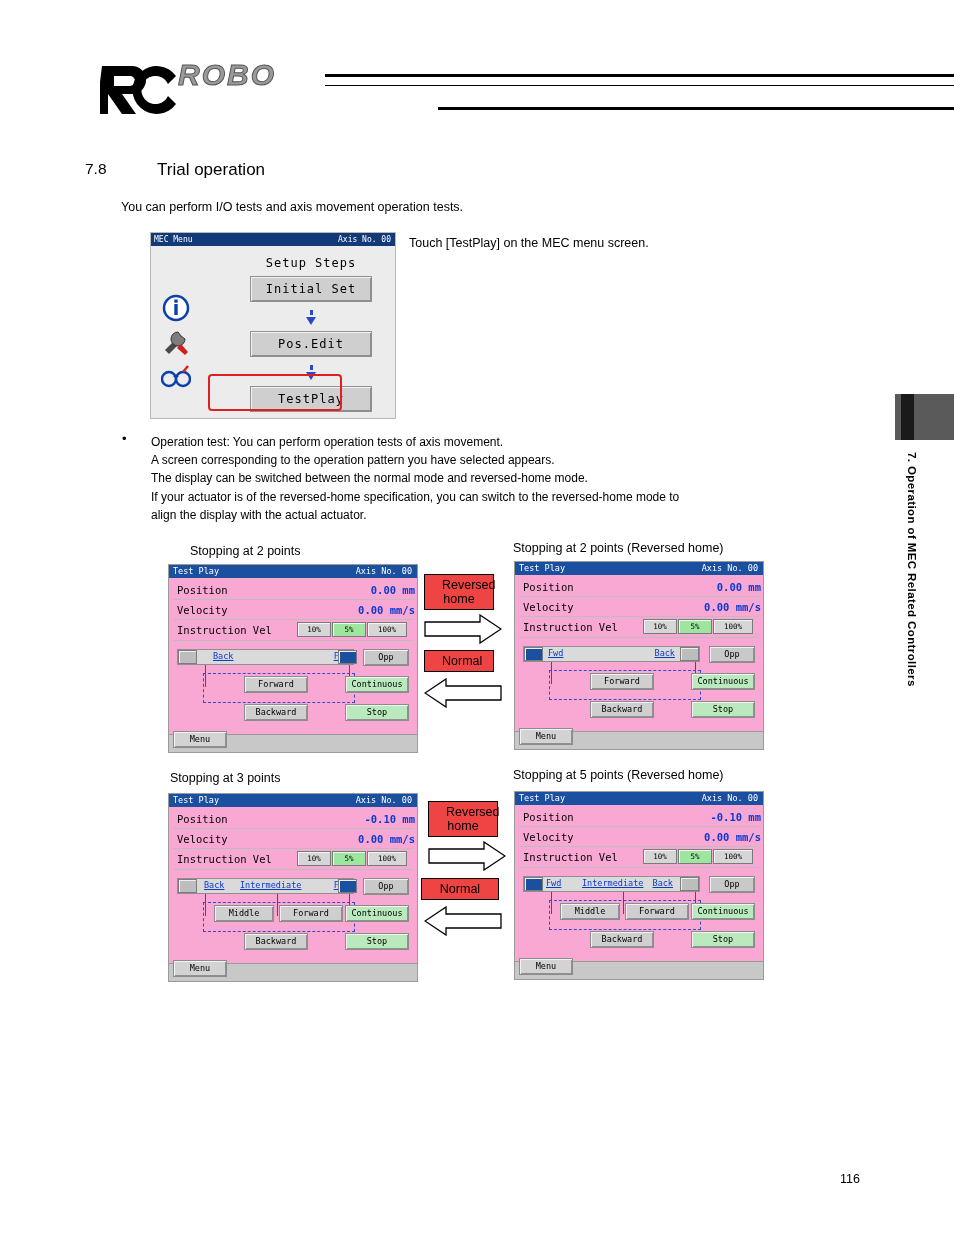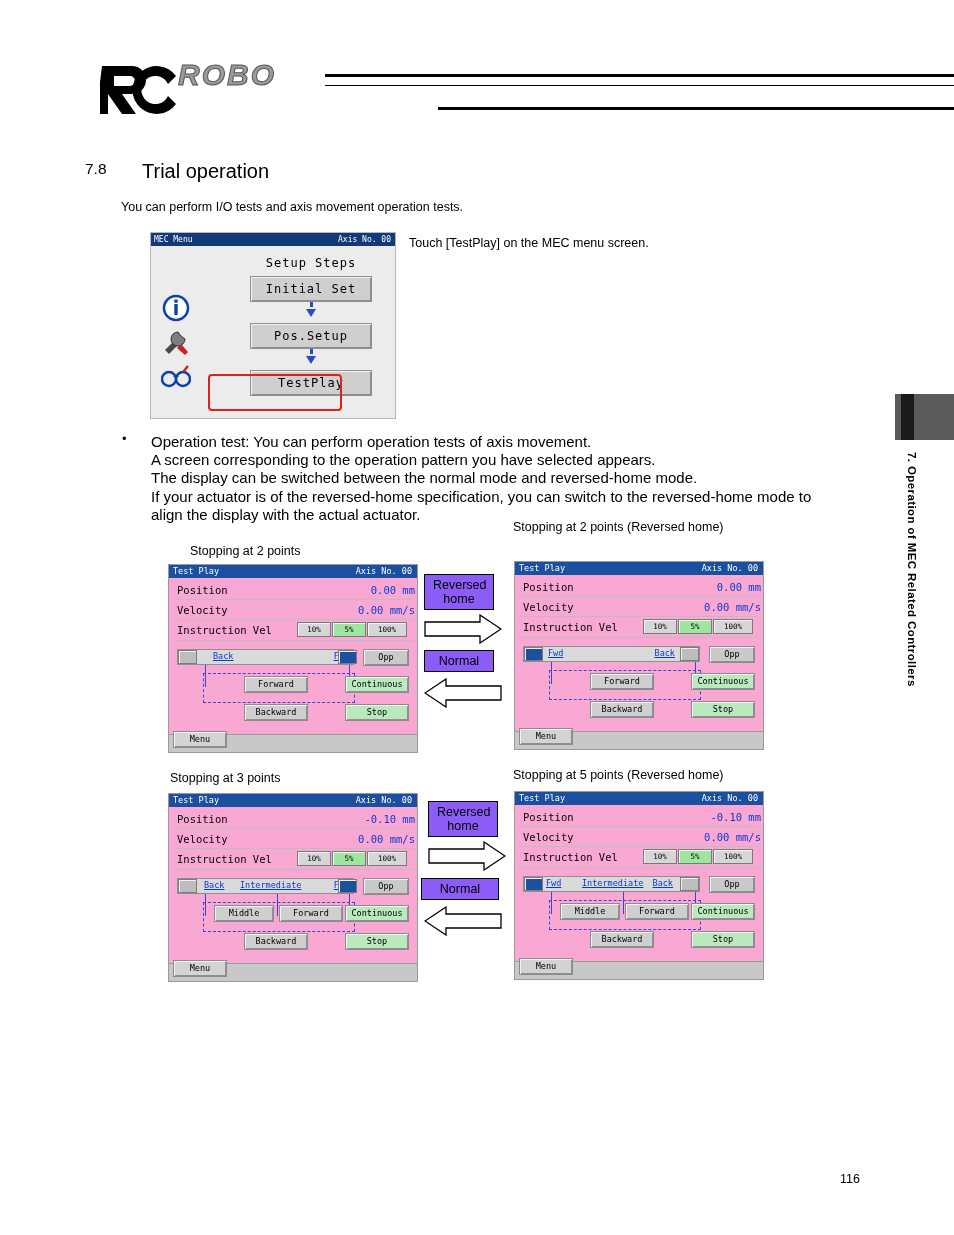--- a/index.html
+++ b/index.html
@@ -24,40 +24,40 @@
     color:#9a9a9a;
     -webkit-text-stroke:1px #555;
     letter-spacing:2px;
   }
   .logo-robo{font-size:30px;line-height:30px;}
   .logo-cyl{font-size:30px;line-height:32px;}
   .rule{position:absolute;background:#000;}
 
   
   .sect-num{position:absolute;left:85px;top:160px;font-size:15.5px;}
-  .sect-title{position:absolute;left:142px;top:160px;font-size:20px;}
+  .sect-title{position:absolute;left:157px;top:160px;font-size:17px;}
   .intro{position:absolute;left:121px;top:200px;font-size:12.5px;}
 
   .touch-note{position:absolute;left:409px;top:236px;font-size:12.5px;}
 
   .bullet{position:absolute;left:122px;top:432px;font-size:13px;line-height:1;}
-  .bullet-body{position:absolute;left:151px;top:433px;font-size:15px;line-height:18.2px;width:720px;}
+  .bullet-body{position:absolute;left:151px;top:433px;font-size:12px;line-height:18.2px;width:720px;}
 
   .cap{position:absolute;font-size:12.5px;}
 
   
   .mec{position:absolute;left:150px;top:232px;width:244px;height:185px;background:#e8e8e8;border:1px solid #b9b9b9;}
   .mec-title{position:absolute;left:0;top:0;width:244px;height:13px;background:#123a78;}
   .mec-title .l{position:absolute;left:3px;top:0px;color:#fff;font-family:"DejaVu Sans Mono",monospace;font-size:8px;line-height:13px;}
   .mec-title .r{position:absolute;right:4px;top:0px;color:#fff;font-family:"DejaVu Sans Mono",monospace;font-size:8px;line-height:13px;}
   .mec-body{position:absolute;left:0;top:13px;width:244px;height:171px;background:#ececec;}
   .mec-steps{position:absolute;left:80px;top:10px;width:160px;text-align:center;}
   .mec-steps .hd{font-family:"DejaVu Sans Mono",monospace;font-size:12px;color:#000;letter-spacing:1px;}
   .btn3d{
-    width:120px;height:24px;margin:6px auto 0 auto;
+    width:120px;height:24px;margin:6px auto 8px auto;
     background:#cfcfcf;border:1px solid #909090;
     box-shadow:inset 1px 1px 0 #f2f2f2, inset -1px -1px 0 #8d8d8d;
     font-family:"DejaVu Sans Mono",monospace;font-size:12px;
     line-height:24px;text-align:center;color:#000;letter-spacing:1px;
   }
   .arrow-down{
     width:0;height:0;margin:2px auto 0 auto;
     border-left:5px solid transparent;border-right:5px solid transparent;
     border-top:8px solid #2a49c9;
   }
@@ -65,21 +65,21 @@
   .redbox{position:absolute;left:57px;top:128px;width:130px;height:33px;border:2px solid #e02020;border-radius:4px;}
   .mec-icons{position:absolute;left:10px;top:48px;width:36px;}
   .mec-ico{width:30px;height:28px;margin-bottom:6px;}
 
   
   .panel{position:absolute;border:1px solid #9a9a9a;background:#f9a8d4;}
   .p-title{position:absolute;left:0;top:0;height:13px;background:#1b4fa0;width:100%;}
   .p-title .l{position:absolute;left:4px;top:0;color:#fff;font-family:"DejaVu Sans Mono",monospace;font-size:8.5px;line-height:13px;}
   .p-title .r{position:absolute;right:5px;top:0;color:#fff;font-family:"DejaVu Sans Mono",monospace;font-size:8.5px;line-height:13px;}
   .row{position:absolute;font-family:"DejaVu Sans Mono",monospace;font-size:10.5px;color:#000;}
-  .row .val{position:absolute;color:#0a3ad0;text-align:right;}
+  .row .val{position:absolute;color:#0a3ad0;text-align:right;font-weight:bold;}
   .sep{position:absolute;height:1px;background:#bdbdbd;left:4px;right:4px;}
 
   .pct{
     position:absolute;height:13px;border:1px solid #7a7a7a;background:#d6d6d6;
     font-family:"DejaVu Sans Mono",monospace;font-size:7.5px;line-height:13px;text-align:center;color:#000;
     box-shadow:inset 1px 1px 0 #f4f4f4;
   }
   .pct.sel{background:#9ee6a0;}
 
   .slider{position:absolute;height:14px;background:#dadada;border:1px solid #8f8f8f;}
@@ -92,21 +92,21 @@
     font-family:"DejaVu Sans Mono",monospace;font-size:8.5px;line-height:15px;text-align:center;color:#000;
   }
   .gbtn.green{background:#b9e9bc;}
   .gbtn.opp{background:#c9c9c9;}
   .gbtn.menu{background:#d3d3d3;}
   .dashed{position:absolute;border:1px dashed #3a48c8;}
   .vline{position:absolute;width:1px;background:#3a48c8;}
   .botbar{position:absolute;left:0;bottom:0;height:17px;width:100%;background:#c8c8c8;border-top:1px solid #9a9a9a;}
 
   
-  .labelbox{position:absolute;border:1px solid #000;background:#8b5cf6;font-size:12.5px;line-height:14px;text-align:center;padding:3px 8px;box-sizing:border-box;}
+  .labelbox{position:absolute;border:1px solid #000;background:#ef4444;font-size:12.5px;line-height:14px;text-align:center;padding:3px 17px;box-sizing:border-box;}
   .bigarrow{position:absolute;}
 
   
   .sidetab{position:absolute;left:895px;top:394px;width:60px;height:46px;background:#5a5a5a;}
   .sidetab .inner{position:absolute;left:6px;top:0;width:13px;height:46px;background:#1a1a1a;}
   .sidetext{
     position:absolute;left:884px;top:452px;width:34px;
     font-size:11.5px;font-weight:bold;
     writing-mode:vertical-rl;
     letter-spacing:0.4px;
@@ -170,40 +170,40 @@
             <path d="M13 15 q2 -3 4 0" fill="none" stroke="#0b3fae" stroke-width="2"></path>
             <path d="M22 10 l5 -6" stroke="#cf2020" stroke-width="2.4" fill="none"></path>
           </svg>
         </div>
       </div>
       <div class="mec-steps">
         <div class="hd">Setup Steps</div>
         <div class="btn3d">Initial Set</div>
         <div class="arrow-stem"></div>
         <div class="arrow-down"></div>
-        <div class="btn3d">Pos.Setup</div>
+        <div class="btn3d">Pos.Edit</div>
         <div class="arrow-stem"></div>
         <div class="arrow-down"></div>
         <div class="btn3d">TestPlay</div>
       </div>
       <div class="redbox"></div>
     </div>
   </div>
 
   <div class="touch-note">Touch [TestPlay] on the MEC menu screen.</div>
 
   <div class="bullet">•</div>
   <div class="bullet-body" style="white-space:pre-line;">Operation test: You can perform operation tests of axis movement.
 A screen corresponding to the operation pattern you have selected appears.
 The display can be switched between the normal mode and reversed-home mode.
 If your actuator is of the reversed-home specification, you can switch to the reversed-home mode to
 align the display with the actual actuator.</div>
 
   <div class="cap" style="left:170px;top:544px;margin-left:20px;">Stopping at 2 points</div>
-  <div class="cap" style="left:513px;top:520px;">Stopping at 2 points (Reversed home)</div>
+  <div class="cap" style="left:513px;top:541px;">Stopping at 2 points (Reversed home)</div>
   <div class="cap" style="left:170px;top:771px;">Stopping at 3 points</div>
   <div class="cap" style="left:513px;top:768px;">Stopping at 5 points (Reversed home)</div>
 
   <div class="panel" style="left:168px;top:564px;width:248px;height:187px;">
     <div class="p-title">
       <span class="l">Test Play</span>
       <span class="r">Axis No. 00</span>
     </div>
     <div class="row" style="left:8px;top:19px;">
       <span>Position</span>

